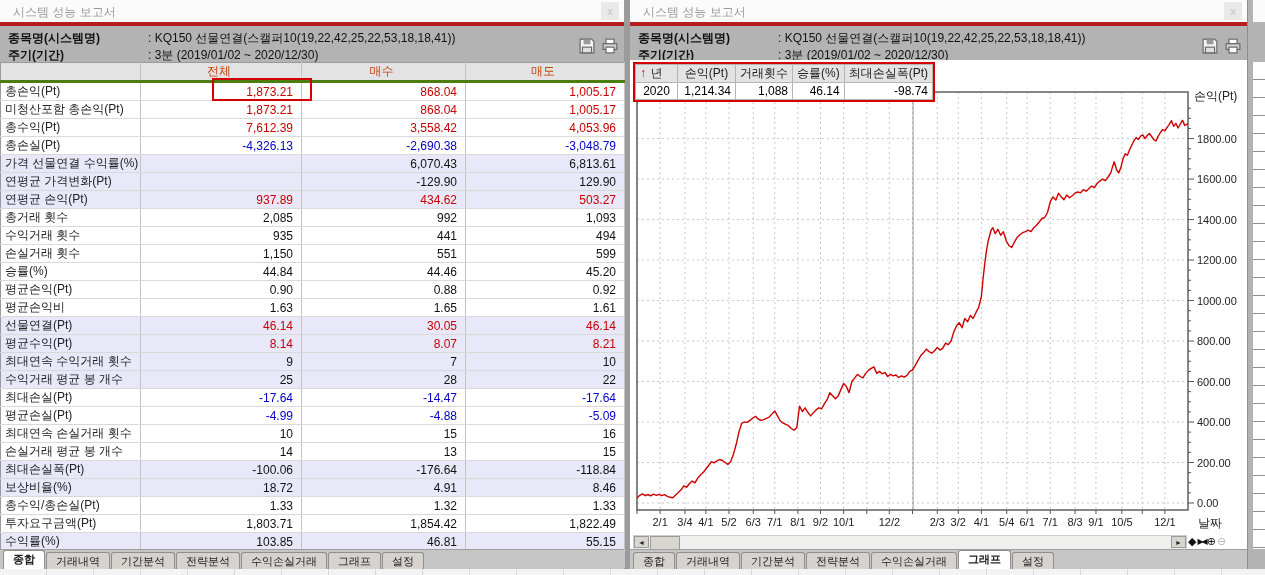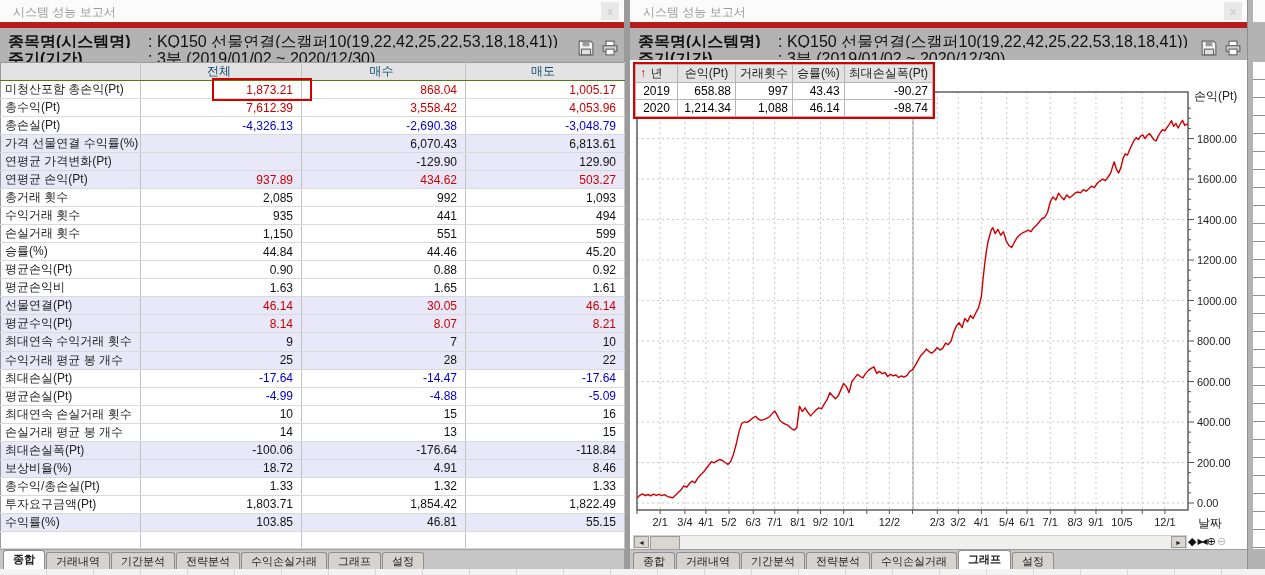--- a/index.html
+++ b/index.html
@@ -5,34 +5,34 @@
   html,body{margin:0;padding:0;}
   .stage{position:relative;width:1265px;height:575px;background:#9b9b9b;overflow:hidden;
          font-family:"Liberation Sans","DejaVu Sans",sans-serif;}
   .win{position:absolute;top:0;height:569px;background:#fff;}
   
   .titlebar{position:absolute;left:0;top:0;right:0;height:22px;background:#fbfbfb;}
   .titlebar .title{position:absolute;left:13px;top:4px;font-size:12px;color:#9a9a9a;}
   .closebtn{position:absolute;right:5px;top:2px;width:18px;height:18px;border:0;background:#e9e9e9;
             color:#cfcfcf;font-size:11px;font-weight:bold;line-height:16px;text-align:center;padding:0;}
   
-  .rhead{position:absolute;left:0;top:22px;right:0;height:40px;background:#b3b3b3;border-top:6px solid #b91c1c;
-         font-size:16px;color:#111;}
+  .rhead{position:absolute;left:0;top:22px;right:0;height:40px;background:#b3b3b3;border-top:4px solid #b91c1c;
+         font-size:12px;color:#111;}
   .hrow{position:absolute;left:8px;right:60px;height:16px;white-space:nowrap;overflow:hidden;}
   .hrow.r0{top:4px;} .hrow.r1{top:21px;}
   .hlabel{display:inline-block;width:140px;font-weight:bold;}
   .hval{}
   .hicons{position:absolute;right:6px;top:12px;}
   .hicons .icon{display:inline-block;width:16px;height:16px;margin-left:4px;cursor:pointer;vertical-align:top;}
   
   .stats-wrap{position:absolute;left:0;top:62px;width:624px;height:487px;background:#fff;}
   table.grid{border-collapse:collapse;table-layout:fixed;width:624px;font-size:12px;}
   table.grid td,table.grid th{height:16px;padding:0 8px 0 4px;border-right:1px solid #c3c3c3;
         border-bottom:1px solid #d9d9d9;overflow:hidden;white-space:nowrap;font-weight:normal;}
-  table.grid tr.hdr th{background:#e3e3e3;text-align:center;color:#0c4a6e;border-bottom:1px solid #4d7c0f;}
+  table.grid tr.hdr th{background:#e3e3e3;text-align:center;color:#c2410c;border-bottom:3px solid #4d7c0f;}
   table.grid{border:1px solid #9a9a9a;}
   td.lbl{color:#222;text-align:left;}
   td.num{text-align:right;}
   tr.band td{background:#e8e8f9;}
   .v-red{color:#c80000;} .v-blue{color:#0000c8;} .v-black{color:#111;}
   .redbox{position:absolute;left:212px;top:16px;width:96px;height:19px;border:2px solid #d40000;pointer-events:none;}
   
   .tabbar{position:absolute;left:0;right:0;top:549px;height:20px;background:#c6c6c6;border-top:1px solid #9e9e9e;padding-left:3px;}
   .tab{display:inline-block;height:15px;margin-top:2px;padding:1px 9px 0 9px;font-size:11px;color:#222;
        background:#d6d3ce;border:1px solid #8f8f8f;border-bottom:0;border-radius:3px 3px 0 0;margin-right:1px;
@@ -107,20 +107,26 @@
             <col style="width:161px">
             <col style="width:164px">
             <col style="width:159px">
           </colgroup>
           <tbody>
             <tr class="hdr">
               <th></th>
               <th>전체</th>
               <th>매수</th>
               <th>매도</th>
+            </tr>
+            <tr class="" style="height:17px">
+              <td class="lbl">총손익(Pt)</td>
+              <td class="num v-red">1,873.21</td>
+              <td class="num v-red">868.04</td>
+              <td class="num v-red">1,005.17</td>
             </tr>
             <tr class="" style="height:17px">
               <td class="lbl">미청산포함 총손익(Pt)</td>
               <td class="num v-red">1,873.21</td>
               <td class="num v-red">868.04</td>
               <td class="num v-red">1,005.17</td>
             </tr>
             <tr class="" style="height:17px">
               <td class="lbl">총수익(Pt)</td>
               <td class="num v-red">7,612.39</td>
@@ -455,27 +461,20 @@
             </colgroup>
             <tbody>
               <tr>
                 <th><span class="sortarrow">↑</span>년</th>
                 <th>손익(Pt)</th>
                 <th>거래횟수</th>
                 <th>승률(%)</th>
                 <th>최대손실폭(Pt)</th>
               </tr>
               <tr>
-                <td class="yr">2019</td>
-                <td class="num">658.88</td>
-                <td class="num">997</td>
-                <td class="num">43.43</td>
-                <td class="num">-90.27</td>
-              </tr>
-              <tr>
                 <td class="yr">2020</td>
                 <td class="num">1,214.34</td>
                 <td class="num">1,088</td>
                 <td class="num">46.14</td>
                 <td class="num">-98.74</td>
               </tr>
             </tbody>
           </table>
       </div>
       <div class="hscroll">

